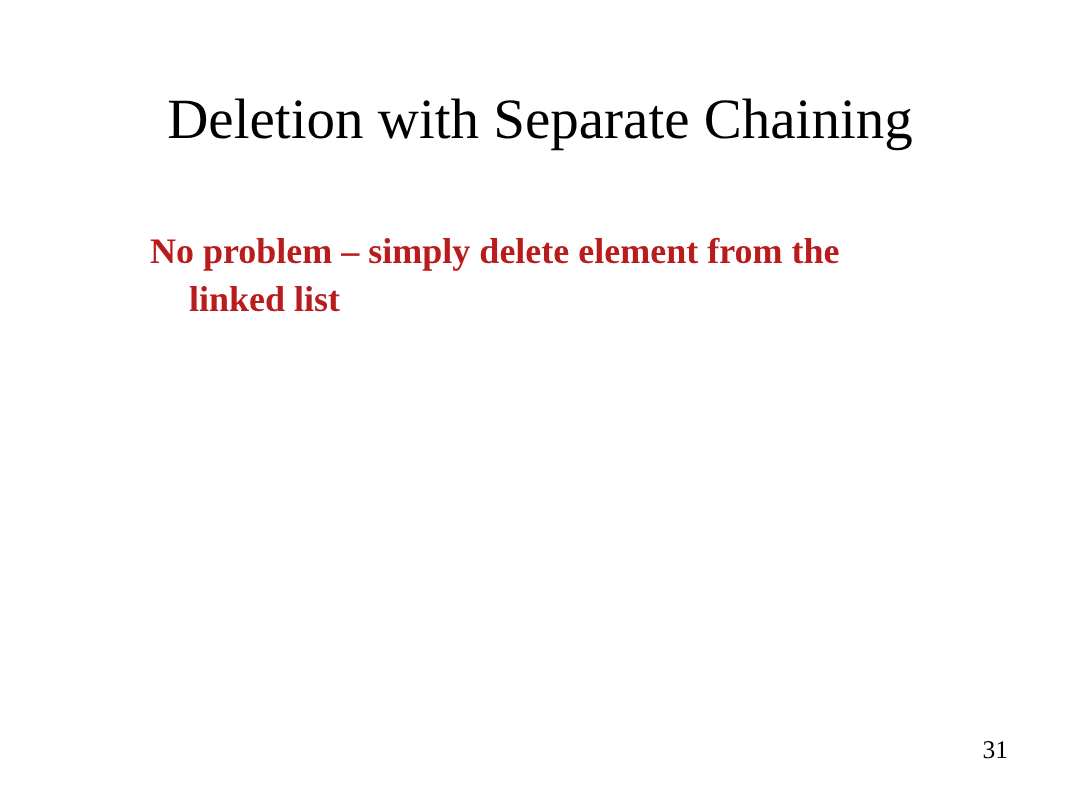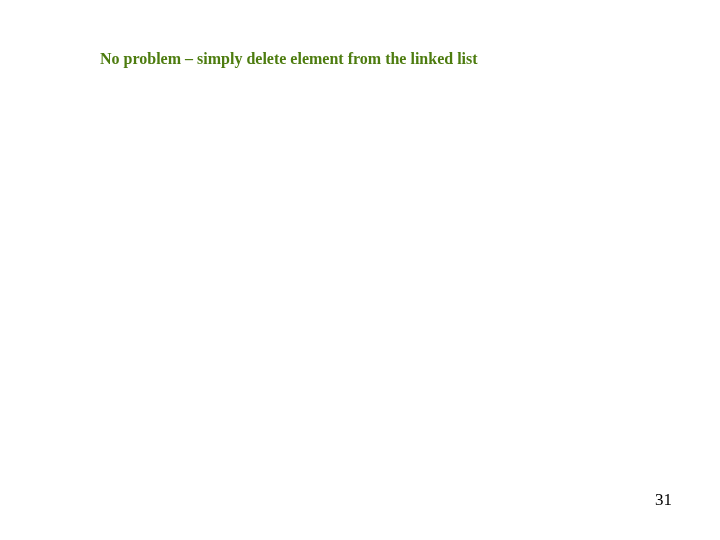--- a/index.html
+++ b/index.html
@@ -25,23 +25,23 @@
       font-size: 38px;
       font-weight: normal;
       color: #000000;
       text-align: center;
       padding-top: 58px;
       padding-left: 60px;
       padding-right: 60px;
       line-height: 1.2;
     }
     .body-text {
-      font-size: 16px;
+      font-size: 24px;
       font-weight: bold;
-      color: #4d7c0f;
+      color: #b91c1c;
       padding-top: 48px;
       padding-left: 100px;
       padding-right: 120px;
       line-height: 1.35;
       text-indent: -26px;
       margin-left: 26px;
     }
     .page-number {
       position: absolute;
       bottom: 30px;
@@ -49,15 +49,16 @@
       font-size: 17px;
       color: #000000;
       font-weight: normal;
       text-align: center;
     }
   </style>
 </head>
 <body>
 
 <div class="slide">
+  <h1 class="title">Deletion with Separate Chaining</h1>
   <p class="body-text">No problem – simply delete element from the linked list</p>
   <div class="page-number">31</div>
 </div>
 
 </body></html>

